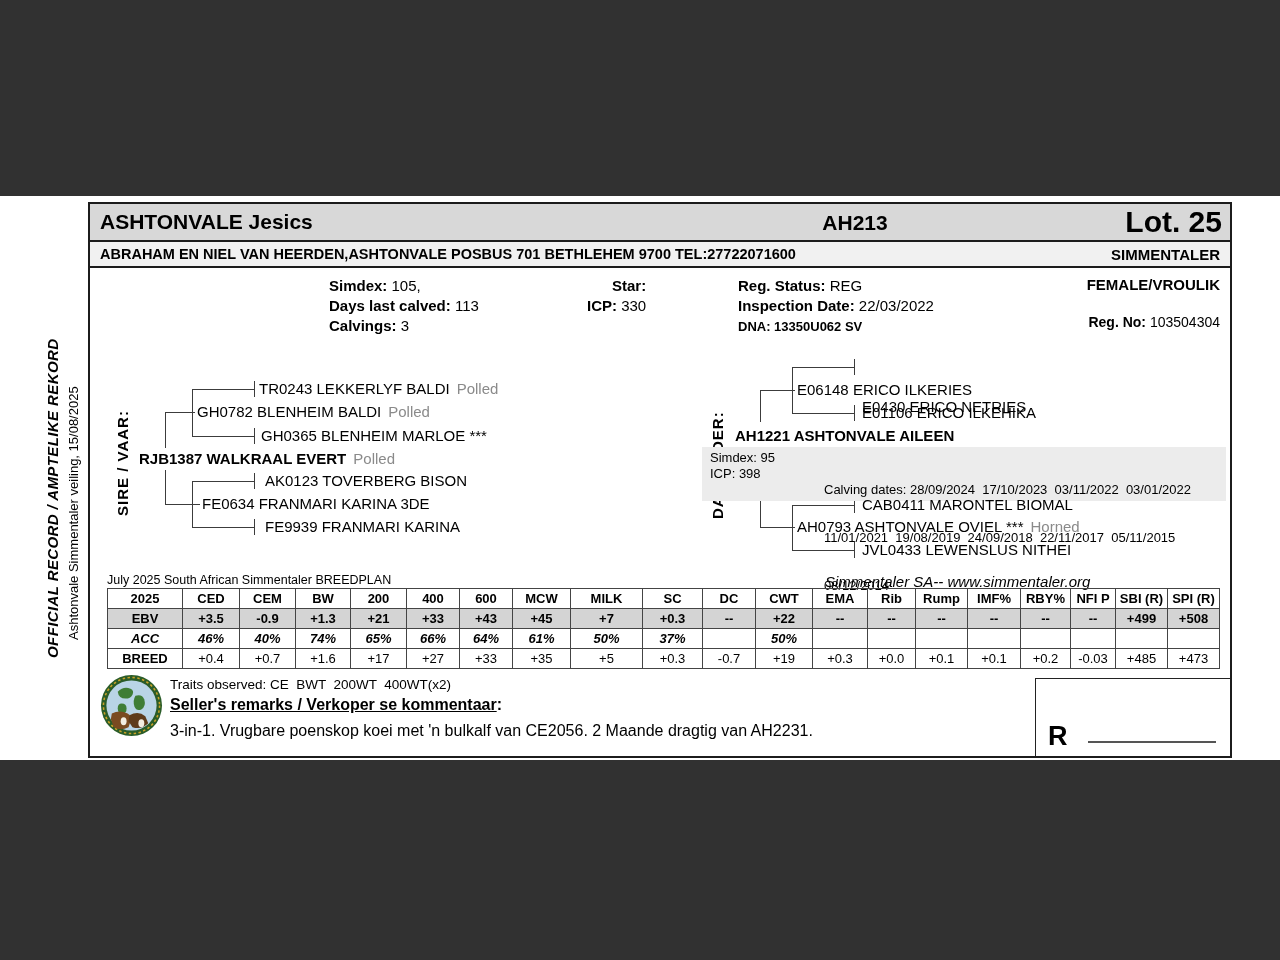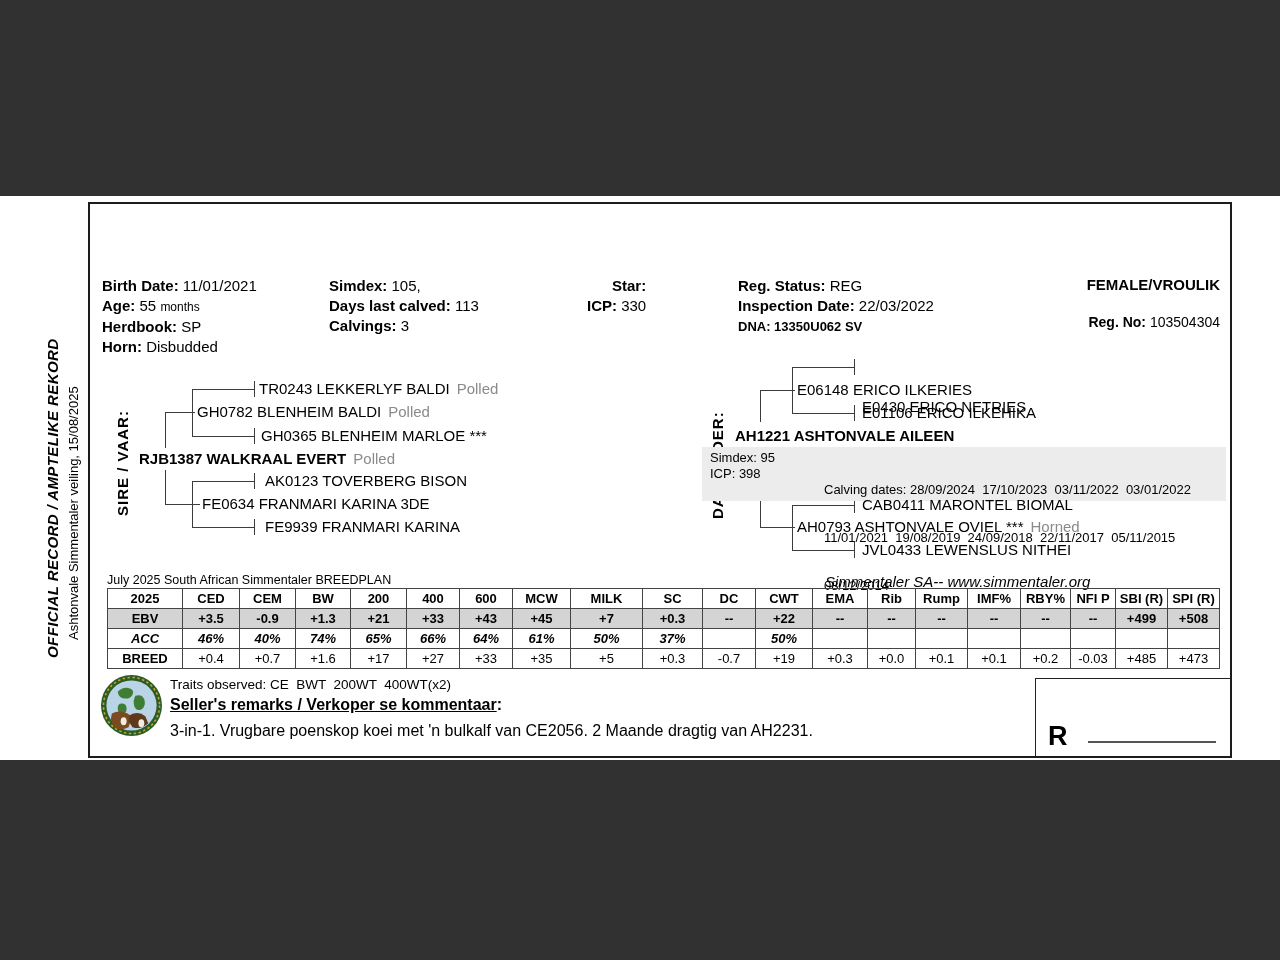--- a/index.html
+++ b/index.html
@@ -59,28 +59,31 @@
 <body>
 
 <div class="band top"></div>
 <div class="band bottom"></div>
 
 <div class="vtext vt-official">OFFICIAL RECORD / AMPTELIKE REKORD</div>
 <div class="vtext vt-event">Ashtonvale Simmentaler veiling, 15/08/2025</div>
 
 <div class="sheet">
 
-
-
-  <div class="info" style="left:12px;top:72px;">
-    <div><span class="lbl">Birth Date:</span> <span>11/01/2021</span></div>
-    <div><span class="lbl">Age:</span> <span>55</span> <span class="small">months</span></div>
-    <div><span class="lbl">Herdbook:</span> <span>SP</span></div>
-    <div><span class="lbl">Horn:</span> <span>Disbudded</span></div>
-  </div>
+  <div class="titlebar">
+    <span class="title">ASHTONVALE Jesics</span>
+    <span class="tag">AH213</span>
+    <span class="lot">Lot. 25</span>
+  </div>
+
+  <div class="ownerbar">
+    <span class="owner">ABRAHAM EN NIEL VAN HEERDEN,ASHTONVALE POSBUS 701 BETHLEHEM 9700 TEL:27722071600</span>
+    <span class="breedname">SIMMENTALER</span>
+  </div>
+
 
   <div class="info" style="left:239px;top:72px;">
     <div><span class="lbl">Simdex:</span> <span>105,</span></div>
     <div><span class="lbl">Days last calved:</span> <span>113</span></div>
     <div><span class="lbl">Calvings:</span> <span>3</span></div>
   </div>
 
   <div class="info" style="left:497px;top:72px;text-align:right;">
     <div><span class="lbl">Star:</span> <span></span></div>
     <div><span class="lbl">ICP:</span> <span>330</span></div>

